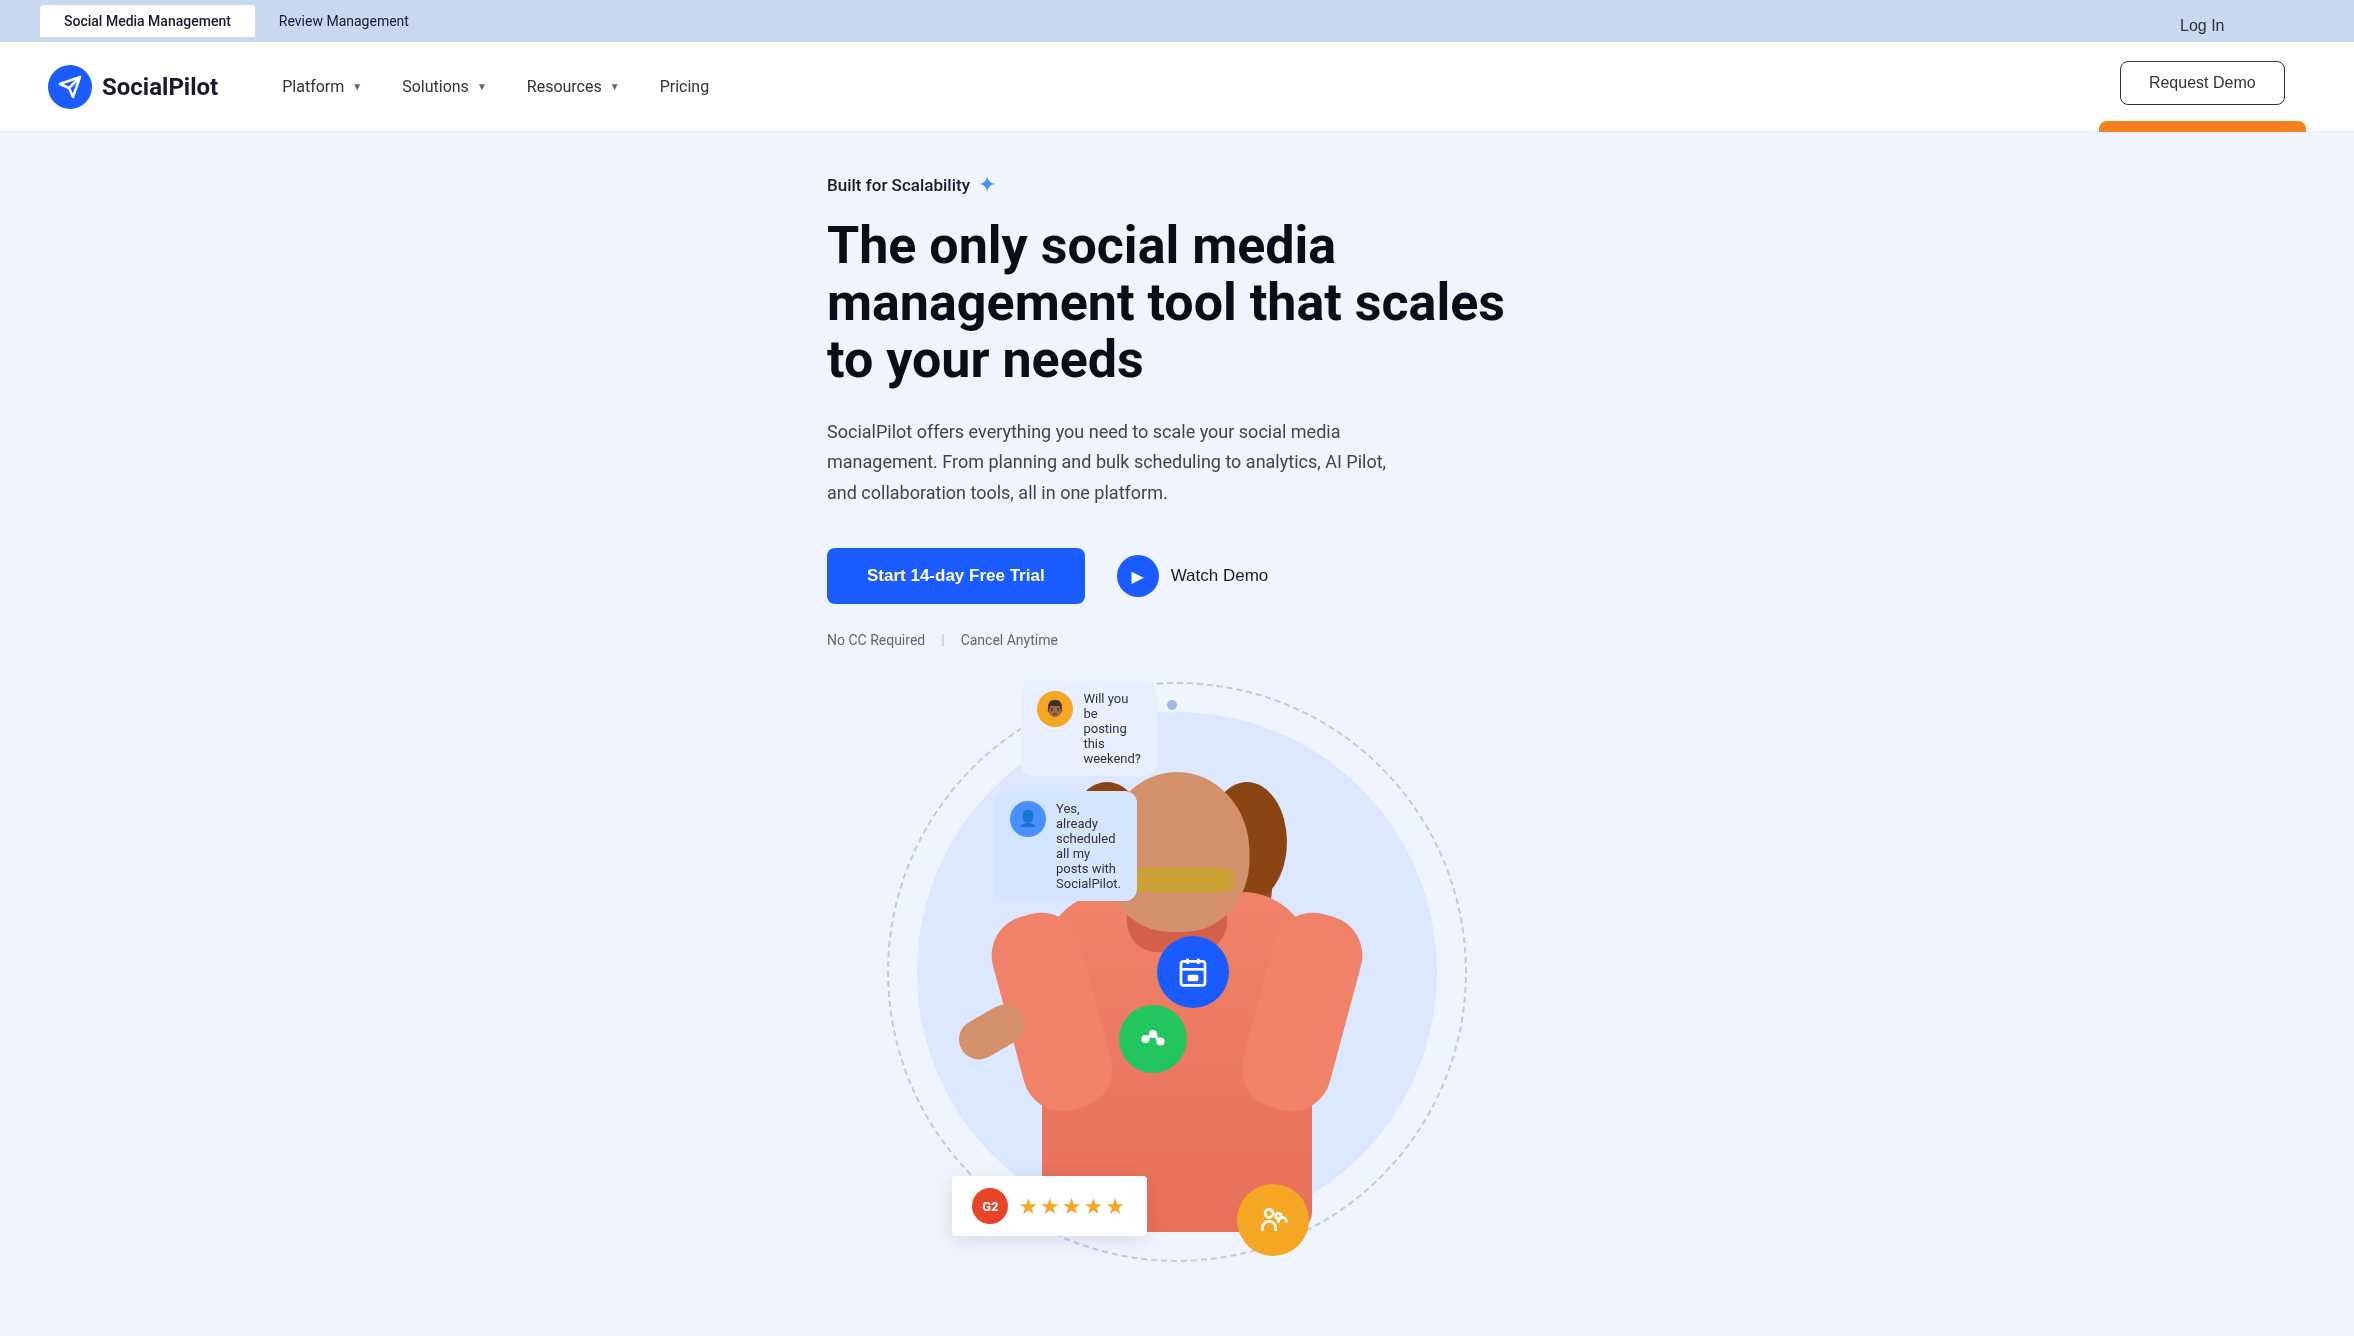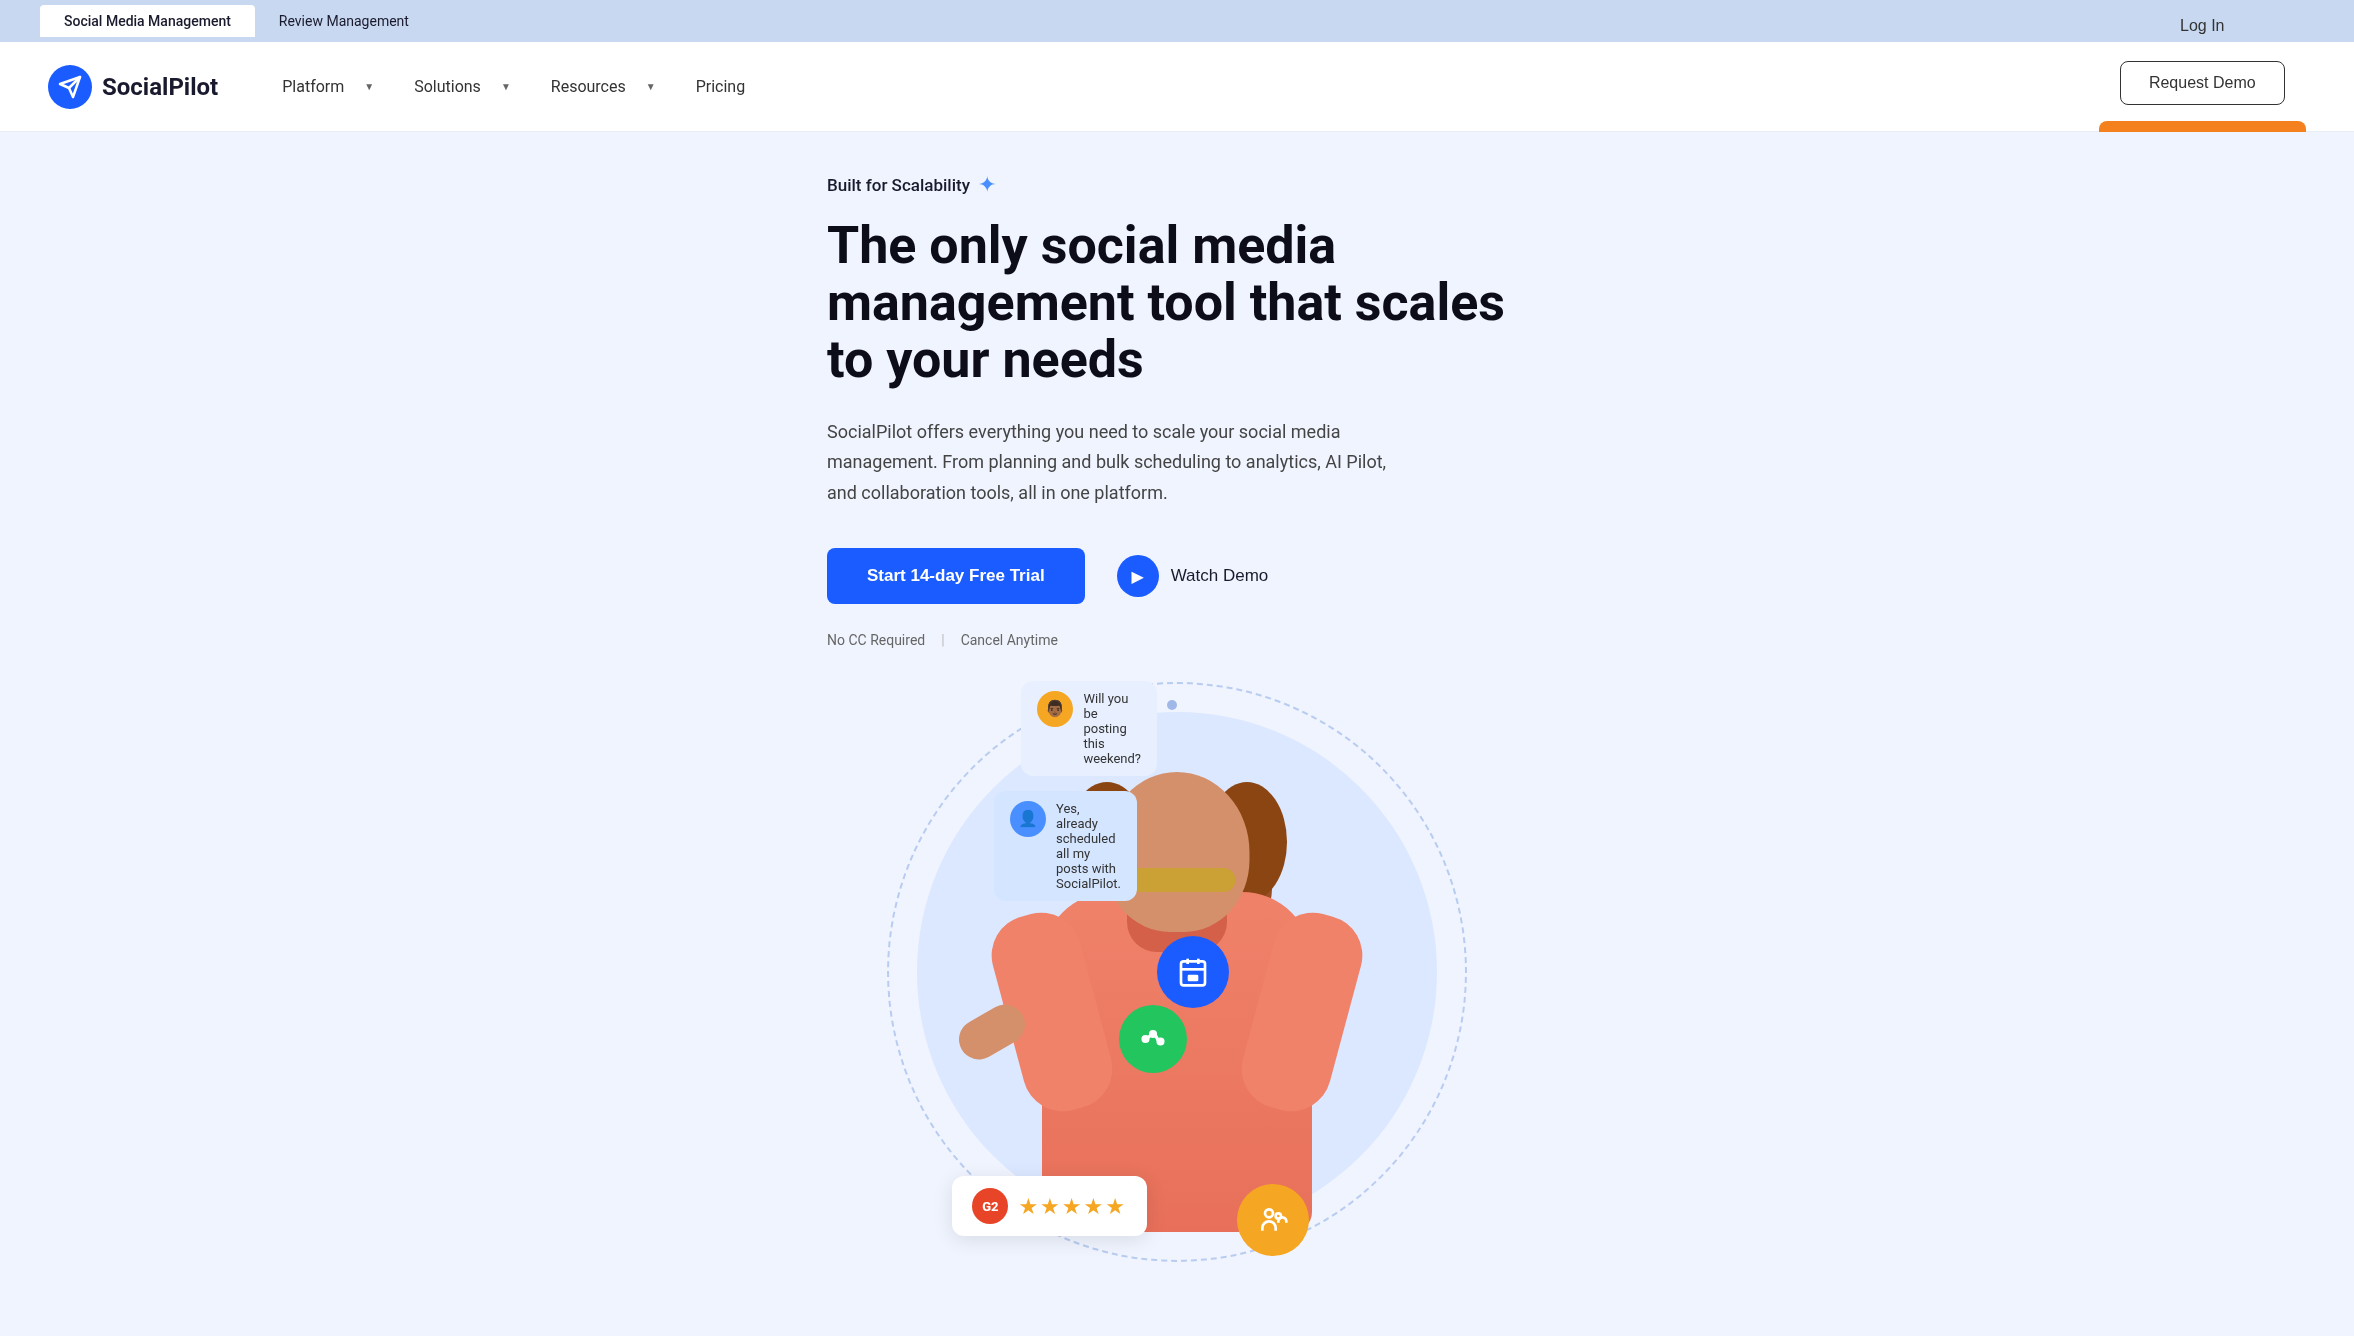--- a/index.html
+++ b/index.html
@@ -61,21 +61,21 @@
     }
     .nav-links {
       display: flex;
       align-items: center;
       gap: 8px;
       flex: 1;
     }
     .nav-item {
       display: flex;
       align-items: center;
-      gap: 20px;
+      gap: 8px;
       padding: 8px 16px;
       font-size: 16px;
       color: #333;
       cursor: pointer;
       border-radius: 6px;
     }
     .nav-item .chevron {
       font-size: 10px;
       color: #666;
     }
@@ -344,21 +344,21 @@
       align-items: center;
       justify-content: center;
       font-size: 16px;
       color: white;
     }
     .float-g2 {
       position: absolute;
       right: 30px;
       bottom: 60px;
       background: white;
-      border-radius: 12px;
+      border-radius: 4px;
       padding: 12px 20px;
       display: flex;
       align-items: center;
       gap: 10px;
       z-index: 10;
       box-shadow: 0 4px 20px rgba(0,0,0,0.1);
     }
     .g2-badge {
       width: 36px;
       height: 36px;

